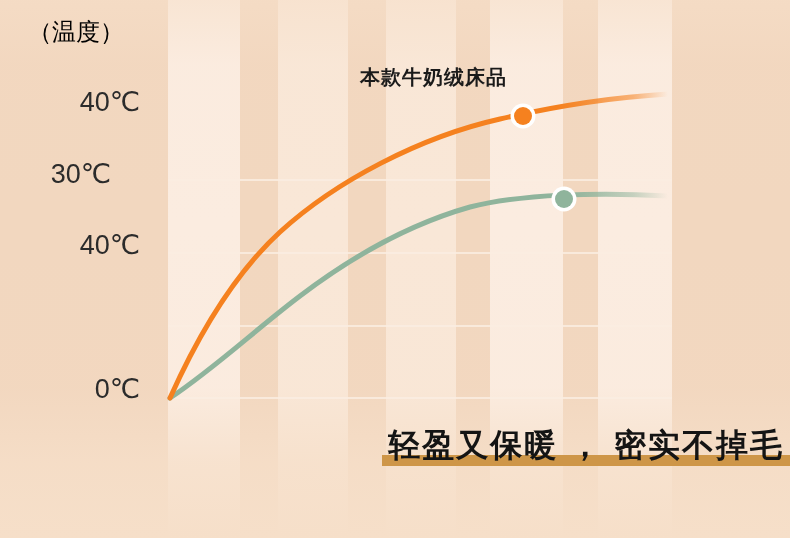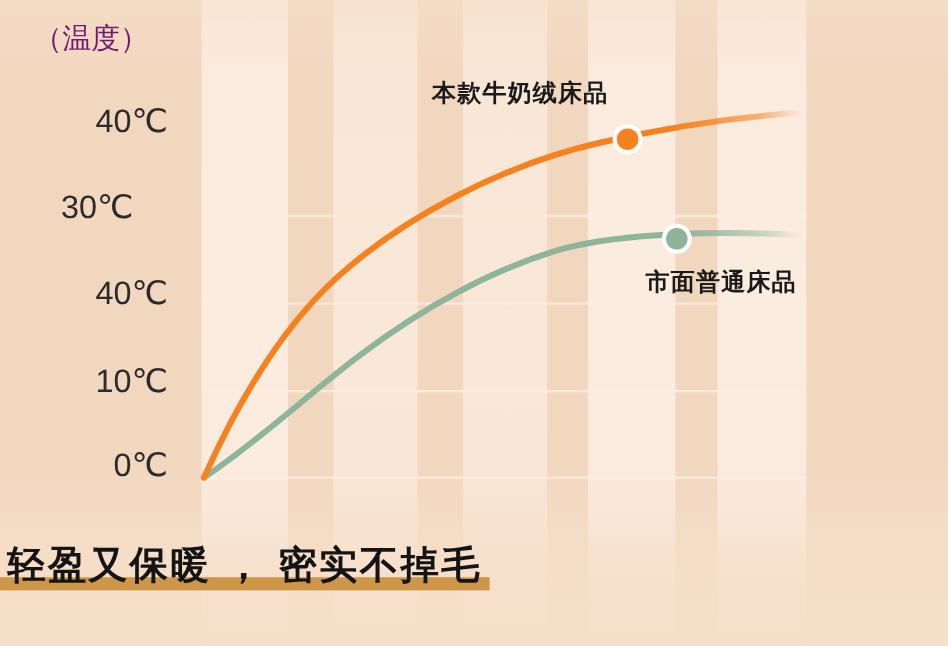--- a/index.html
+++ b/index.html
@@ -53,21 +53,21 @@
         rgba(246,223,201,1) 100%);
     pointer-events: none;
   }
 
   
   .axis-title {
     position: absolute;
     left: 28px;
     top: 16px;
     font-size: 24px;
-    color: #701a75;
+    color: #000000;
     letter-spacing: 0px;
     white-space: nowrap;
   }
 
   .tick-label {
     position: absolute;
     right: 0;
     width: 118px;
     text-align: right;
     font-size: 27px;
@@ -100,23 +100,23 @@
     white-space: nowrap;
     letter-spacing: 1px;
   }
   #label-premium { left: 360px; top: 64px; }
   #label-ordinary { left: 538px; top: 222px; }
 
   
   .caption-wrap {
     position: absolute;
     left: 0;
-    top: 450px;
-    width: 790px;
-    text-align: left;
+    top: 424px;
+    width: 790px;
+    text-align: right;
   }
   .caption-inner {
     position: relative;
     display: inline-block;
     padding: 0 6px;
   }
   .caption-text {
     position: relative;
     z-index: 2;
     font-size: 32px;
@@ -153,21 +153,20 @@
     <div class="stripe dark" style="left:672px; width:118px;"></div>
   </div>
   <div class="stripe-fade"></div>
 
   <div class="axis-title">（温度）</div>
 
   <div class="tick-wrap">
     <div class="tick-label" style="top:86px;">40℃</div>
     <div class="tick-label" style="top:158px;text-align:center;">30℃</div>
     <div class="tick-label" style="top:229px;">40℃</div>
-    <div class="tick-label" style="top:303px;">10℃</div>
     <div class="tick-label" style="top:373px;">0℃</div>
   </div>
 
   <svg id="plot-svg" viewBox="0 0 790 538">
     <defs>
       <linearGradient id="fade-orange" x1="0" y1="0" x2="1" y2="0">
         <stop offset="0%" stop-color="#F5811F" stop-opacity="1"></stop>
         <stop offset="78%" stop-color="#F5811F" stop-opacity="1"></stop>
         <stop offset="93%" stop-color="#F5811F" stop-opacity="0.55"></stop>
         <stop offset="100%" stop-color="#F5811F" stop-opacity="0"></stop>
@@ -195,21 +194,20 @@
       <circle cx="564" cy="199" r="12.5" fill="#ffffff"></circle>
       <circle cx="564" cy="199" r="9" fill="#8FB49C"></circle>
     </g>
     <g>
       <circle cx="523" cy="116" r="12.5" fill="#ffffff"></circle>
       <circle cx="523" cy="116" r="9" fill="#F5811F"></circle>
     </g>
   </svg>
 
   <div class="series-label" id="label-premium">本款牛奶绒床品</div>
-  <div class="series-label" id="label-ordinary">市面普通床品</div>
 
   <div class="caption-wrap">
     <span class="caption-inner">
       <span class="caption-underline" style="background: rgb(206, 150, 72);"></span>
       <span class="caption-text">轻盈又保暖 ， 密实不掉毛</span>
     </span>
   </div>
 
 </div>
 

